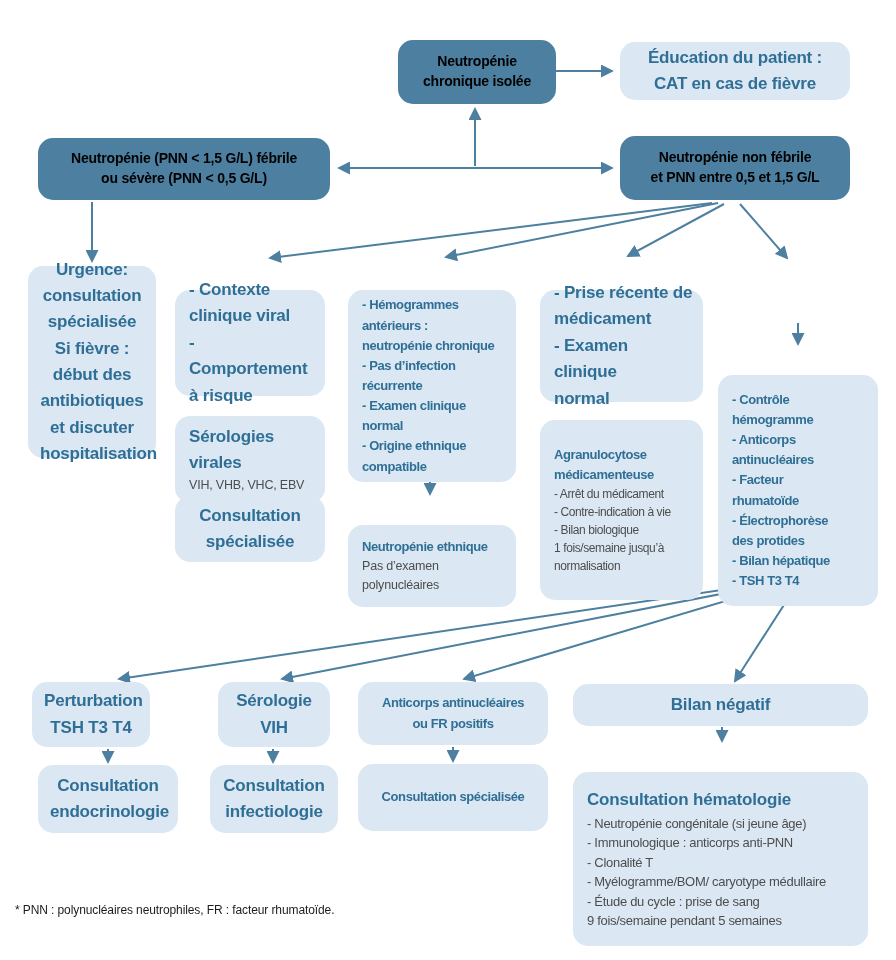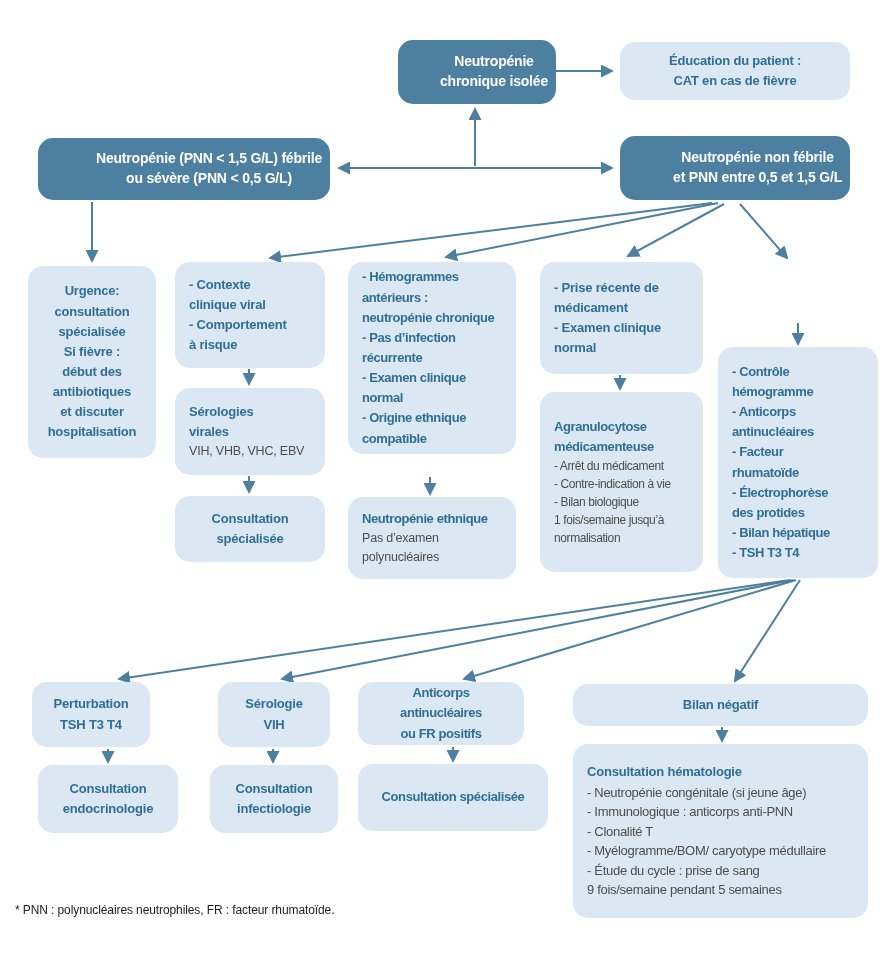--- a/index.html
+++ b/index.html
@@ -11,28 +11,28 @@
     position:relative;width:896px;height:960px;background:#fff;overflow:hidden;
     font-family:"Liberation Sans",sans-serif;
   }
   svg.arrows{position:absolute;left:0;top:0;z-index:1;}
   svg.arrows line{stroke:var(--arrow);stroke-width:2;}
   .node{
     position:absolute;z-index:2;border-radius:15px;display:flex;flex-direction:column;
     justify-content:center;letter-spacing:-0.2px;
   }
   .dark{
-    background:var(--dark);color:#ffffff;font-weight:700;text-align:center;
-    font-size:14px;line-height:1.4;padding:6px 8px;align-items:flex-end;
+    background:var(--dark);color:#000000;font-weight:700;text-align:center;
+    font-size:14px;line-height:1.4;padding:6px 8px;
   }
   .light{background:var(--light);padding:10px 12px;}
   .center{text-align:center;}
-  .left{text-align:left;padding-left:14px;padding-right:8px;}
+  .left{text-align:left;padding-left:14px;padding-right:8px;margin-top:28px;}
   .t{white-space:pre-line;}
-  .bold{font-weight:700;color:var(--teal);font-size:13px;line-height:1.55;}
+  .bold{font-weight:700;color:var(--teal);font-size:17px;line-height:1.55;}
   .body{font-weight:400;color:var(--gray);font-size:12.5px;line-height:1.5;}
   .sm{font-size:13px;letter-spacing:-0.4px;}
   .footnote{
     position:absolute;left:15px;top:903px;z-index:2;color:var(--fg);
     font-size:12px;letter-spacing:-0.1px;
   }
 </style>
 </head>
 <body>
 
@@ -178,21 +178,21 @@
   <div class="node light center" style="left:218px;top:682px;width:112px;height:65px">
     <div class="t bold">Sérologie
 VIH</div>
   </div>
 
   <div class="node light center" style="left:210px;top:765px;width:128px;height:68px">
     <div class="t bold">Consultation
 infectiologie</div>
   </div>
 
-  <div class="node light center" style="left:358px;top:682px;width:166px;height:63px">
+  <div class="node light center" style="left:358px;top:682px;width:190px;height:63px">
     <div class="t bold sm">Anticorps antinucléaires
 ou FR positifs</div>
   </div>
 
   <div class="node light center" style="left:358px;top:764px;width:190px;height:67px">
     <div class="t bold sm">Consultation spécialisée</div>
   </div>
 
   <div class="node light center" style="left:573px;top:684px;width:295px;height:42px">
     <div class="t bold">Bilan négatif</div>

